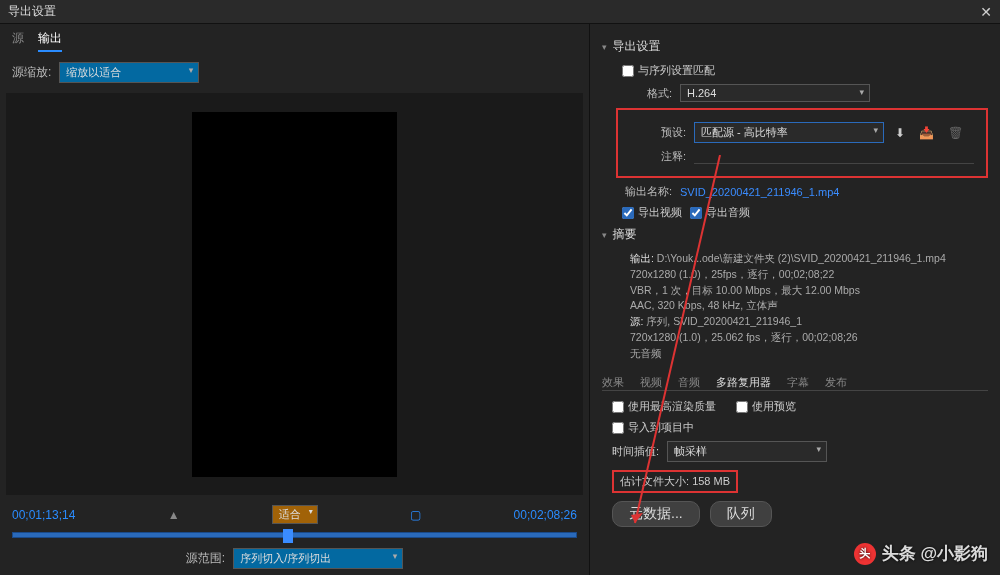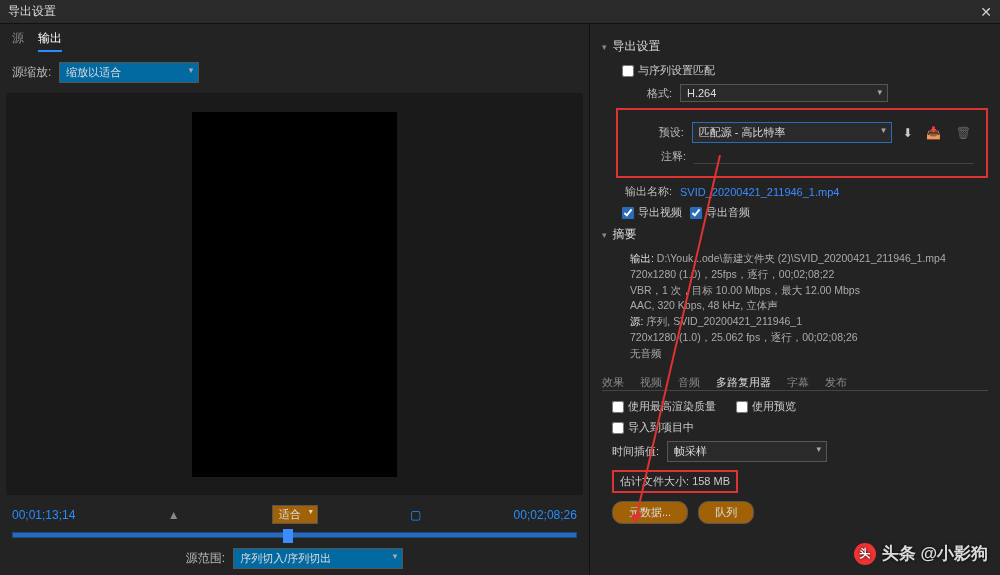--- a/index.html
+++ b/index.html
@@ -23,37 +23,37 @@
 .fit-dd::after { content: "▾"; position: absolute; right: 4px; top: 1px; font-size: 8px; }
 .timeline { padding: 4px 12px; }
 .slider { height: 6px; background: #2a6abb; position: relative; border: 1px solid #1a4a8a; }
 .slider .handle { position: absolute; top: -4px; width: 10px; height: 14px; background: #3a8cff; left: 48%; }
 .source-range { display: flex; align-items: center; justify-content: center; gap: 8px; padding: 6px; font-size: 12px; color: #bbb; }
 .section-head { display: flex; align-items: center; gap: 6px; color: #ddd; margin: 4px 0 8px; font-size: 12px; }
 .section-head::before { content: "▾"; color: #888; font-size: 9px; }
 .form-row { display: flex; align-items: center; gap: 8px; margin: 6px 0 6px 20px; font-size: 11px; }
 .form-row .lbl { color: #bbb; width: 50px; text-align: right; }
 .form-row .val-link { color: #3a8cff; cursor: pointer; }
-.dd-wide { background: #2a2a2a; border: 1px solid #555; color: #ddd; padding: 2px 18px 2px 6px; font-size: 11px; position: relative; width: 208px; display: inline-block; }
+.dd-wide { background: #2a2a2a; border: 1px solid #555; color: #ddd; padding: 2px 18px 2px 6px; font-size: 11px; position: relative; width: 190px; display: inline-block; }
 .dd-wide::after { content: "▾"; position: absolute; right: 5px; top: 2px; font-size: 9px; color: #aaa; }
 .dd-wide.blue { border-color: #2a6abb; }
 .redbox { border: 2px solid #d33; padding: 6px 12px; margin: 4px 0 4px 14px; }
 .icon-btn { color: #ccc; font-size: 12px; cursor: pointer; padding: 0 3px; }
 .chk { display: inline-flex; align-items: center; gap: 4px; color: #ccc; font-size: 11px; }
 .chk input { width: 12px; height: 12px; accent-color: #2a6abb; }
 .summary { margin-left: 28px; font-size: 10.5px; color: #aaa; line-height: 1.5; }
 .summary b { color: #ddd; font-weight: normal; }
 .tabbar { display: flex; gap: 16px; border-bottom: 1px solid #444; margin: 14px 0 8px; font-size: 11px; }
 .tabbar .t { color: #888; cursor: pointer; }
 .tabbar .t.active { color: #ddd; }
 .chk-row { display: flex; align-items: center; gap: 20px; margin: 6px 0 6px 10px; }
 .est-row { margin: 8px 0 8px 10px; font-size: 11px; color: #ccc; }
 .est-box { border: 2px solid #d33; padding: 2px 6px; display: inline-block; }
 .btn-row { display: flex; gap: 10px; margin: 6px 0 0 10px; }
-.btn { background: #a16207; border: 1px solid #555; color: #ddd; padding: 3px 16px; border-radius: 10px; font-size: 11px; cursor: pointer; }
+.btn { background: #404040; border: 1px solid #555; color: #ddd; padding: 3px 16px; border-radius: 10px; font-size: 14px; cursor: pointer; }
 .watermark { position: absolute; right: 12px; bottom: 10px; font-size: 17px; color: rgba(255,255,255,0.85); font-weight: bold; display: flex; align-items: center; gap: 6px; text-shadow: 0 0 3px #000; }
 .watermark .logo { width: 22px; height: 22px; border-radius: 50%; background: #e33; color: #fff; display: flex; align-items: center; justify-content: center; font-size: 11px; }
 .arrow { position: absolute; left: 675px; top: 155px; width: 2px; height: 370px; pointer-events: none; }
 .arrow svg { position: absolute; left: -50px; top: 0; }
 </style>
 </head>
 <body>
 
 <div class="titlebar">
   <span class="title">导出设置</span>

